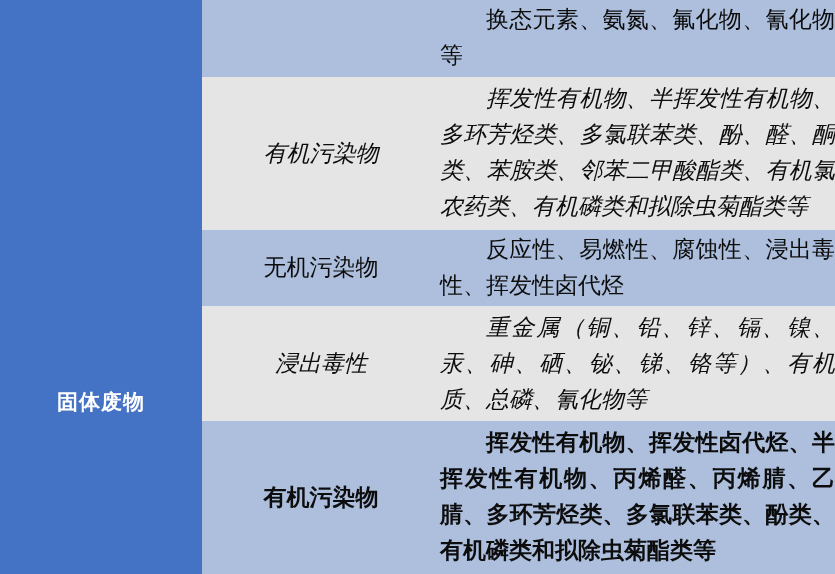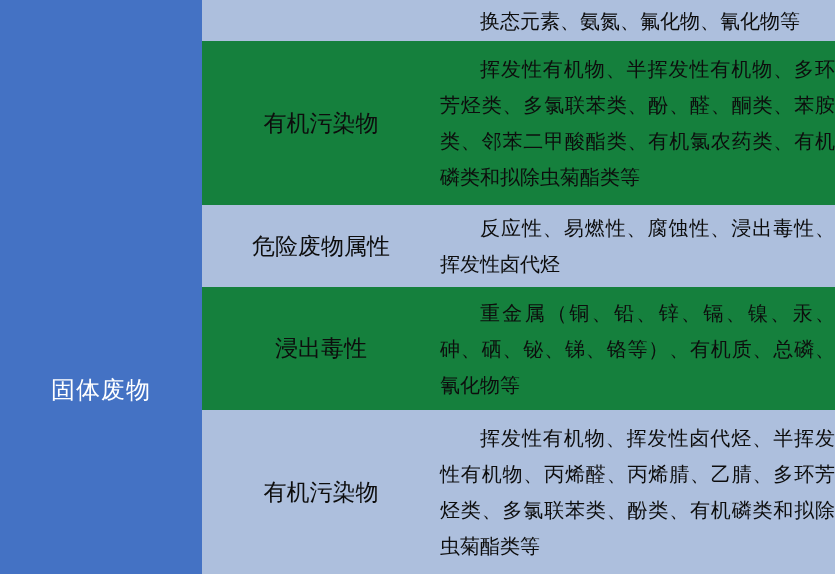--- a/index.html
+++ b/index.html
@@ -29,22 +29,22 @@
     border: 0;
     box-sizing: border-box;
   }
 
   
   .col-group {
     width: 202px;
     background: #4472c4;
     color: #ffffff;
     text-align: center;
-    font-weight: normal;
-    font-size: 24px;
+    font-weight: bold;
+    font-size: 21px;
     letter-spacing: 1px;
     border-bottom: 3px solid #ffffff;
     border-right: 4px solid #ffffff;
     margin-left: 28px;
   }
   .col-group.last-group { border-bottom: 0; }
 
   
   .col-category {
     width: 238px;
@@ -52,37 +52,37 @@
     font-size: 23px;
     color: #0d0d0d;
     border-right: 3px solid #ffffff;
     border-bottom: 3px solid #ffffff;
     padding: 0 6px;
   }
 
   
   .col-detail {
     width: 395px;
-    font-size: 20px;
+    font-size: 23px;
     line-height: 36px;
     color: #0d0d0d;
     text-align: justify;
     text-align-last: left;
     text-justify: inter-ideograph;
     text-indent: 2em;
     padding: 4px 10px 4px 12px;
     border-bottom: 3px solid #ffffff;
   }
 
   
   .shade-dark  { background: #adbfdd; }
-  .shade-light { background: #15803d; }
+  .shade-light { background: #e5e5e5; font-style: italic; }
 
   tr.row-last .col-category,
-  tr.row-last .col-detail { border-bottom: 0; }
+  tr.row-last .col-detail { border-bottom: 0; font-weight: bold; }
 
   .cat-label { display: block; }
   .group-label { display: block; }
 </style>
 </head>
 <body>
 
 <table id="pollutant-table">
   <tbody>
 
@@ -101,21 +101,21 @@
         <span class="cat-label">有机污染物</span>
       </td>
       <td class="col-detail shade-light">挥发性有机物、半挥发性有机物、多环芳烃类、多氯联苯类、酚、醛、酮类、苯胺类、邻苯二甲酸酯类、有机氯农药类、有机磷类和拟除虫菊酯类等</td>
     </tr>
 
     <tr>
       <td class="col-group last-group" rowspan="3">
         <span class="group-label">固体废物</span>
       </td>
       <td class="col-category shade-dark">
-        <span class="cat-label">危险废物属性</span>
+        <span class="cat-label">无机污染物</span>
       </td>
       <td class="col-detail shade-dark">反应性、易燃性、腐蚀性、浸出毒性、挥发性卤代烃</td>
     </tr>
 
     <tr>
       <td class="col-category shade-light">
         <span class="cat-label">浸出毒性</span>
       </td>
       <td class="col-detail shade-light">重金属（铜、铅、锌、镉、镍、汞、砷、硒、铋、锑、铬等）、有机质、总磷、氰化物等</td>
     </tr>

